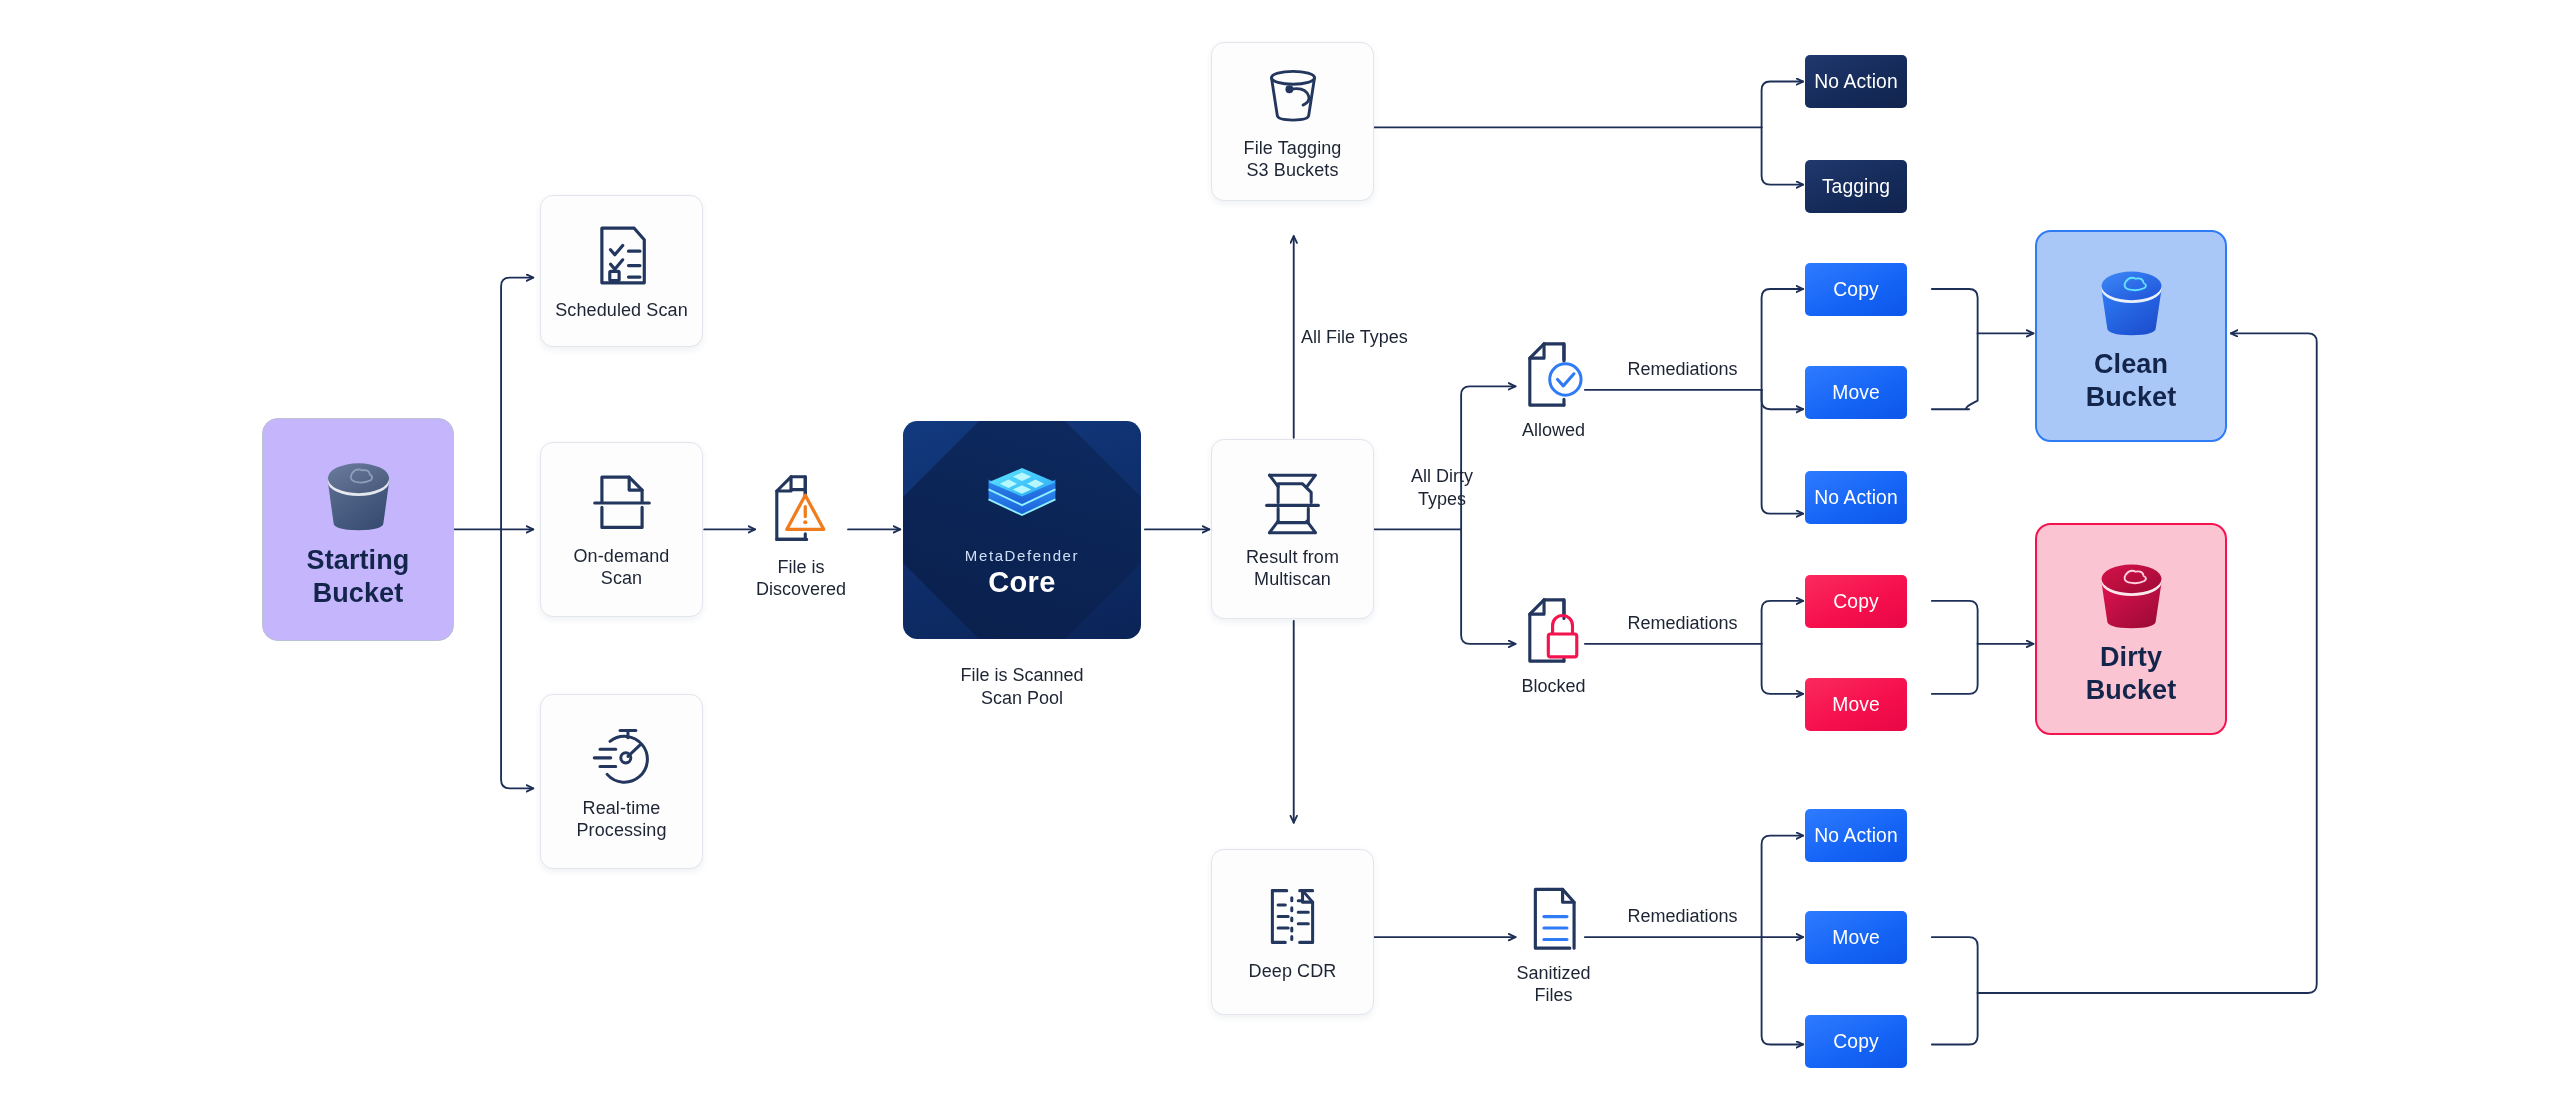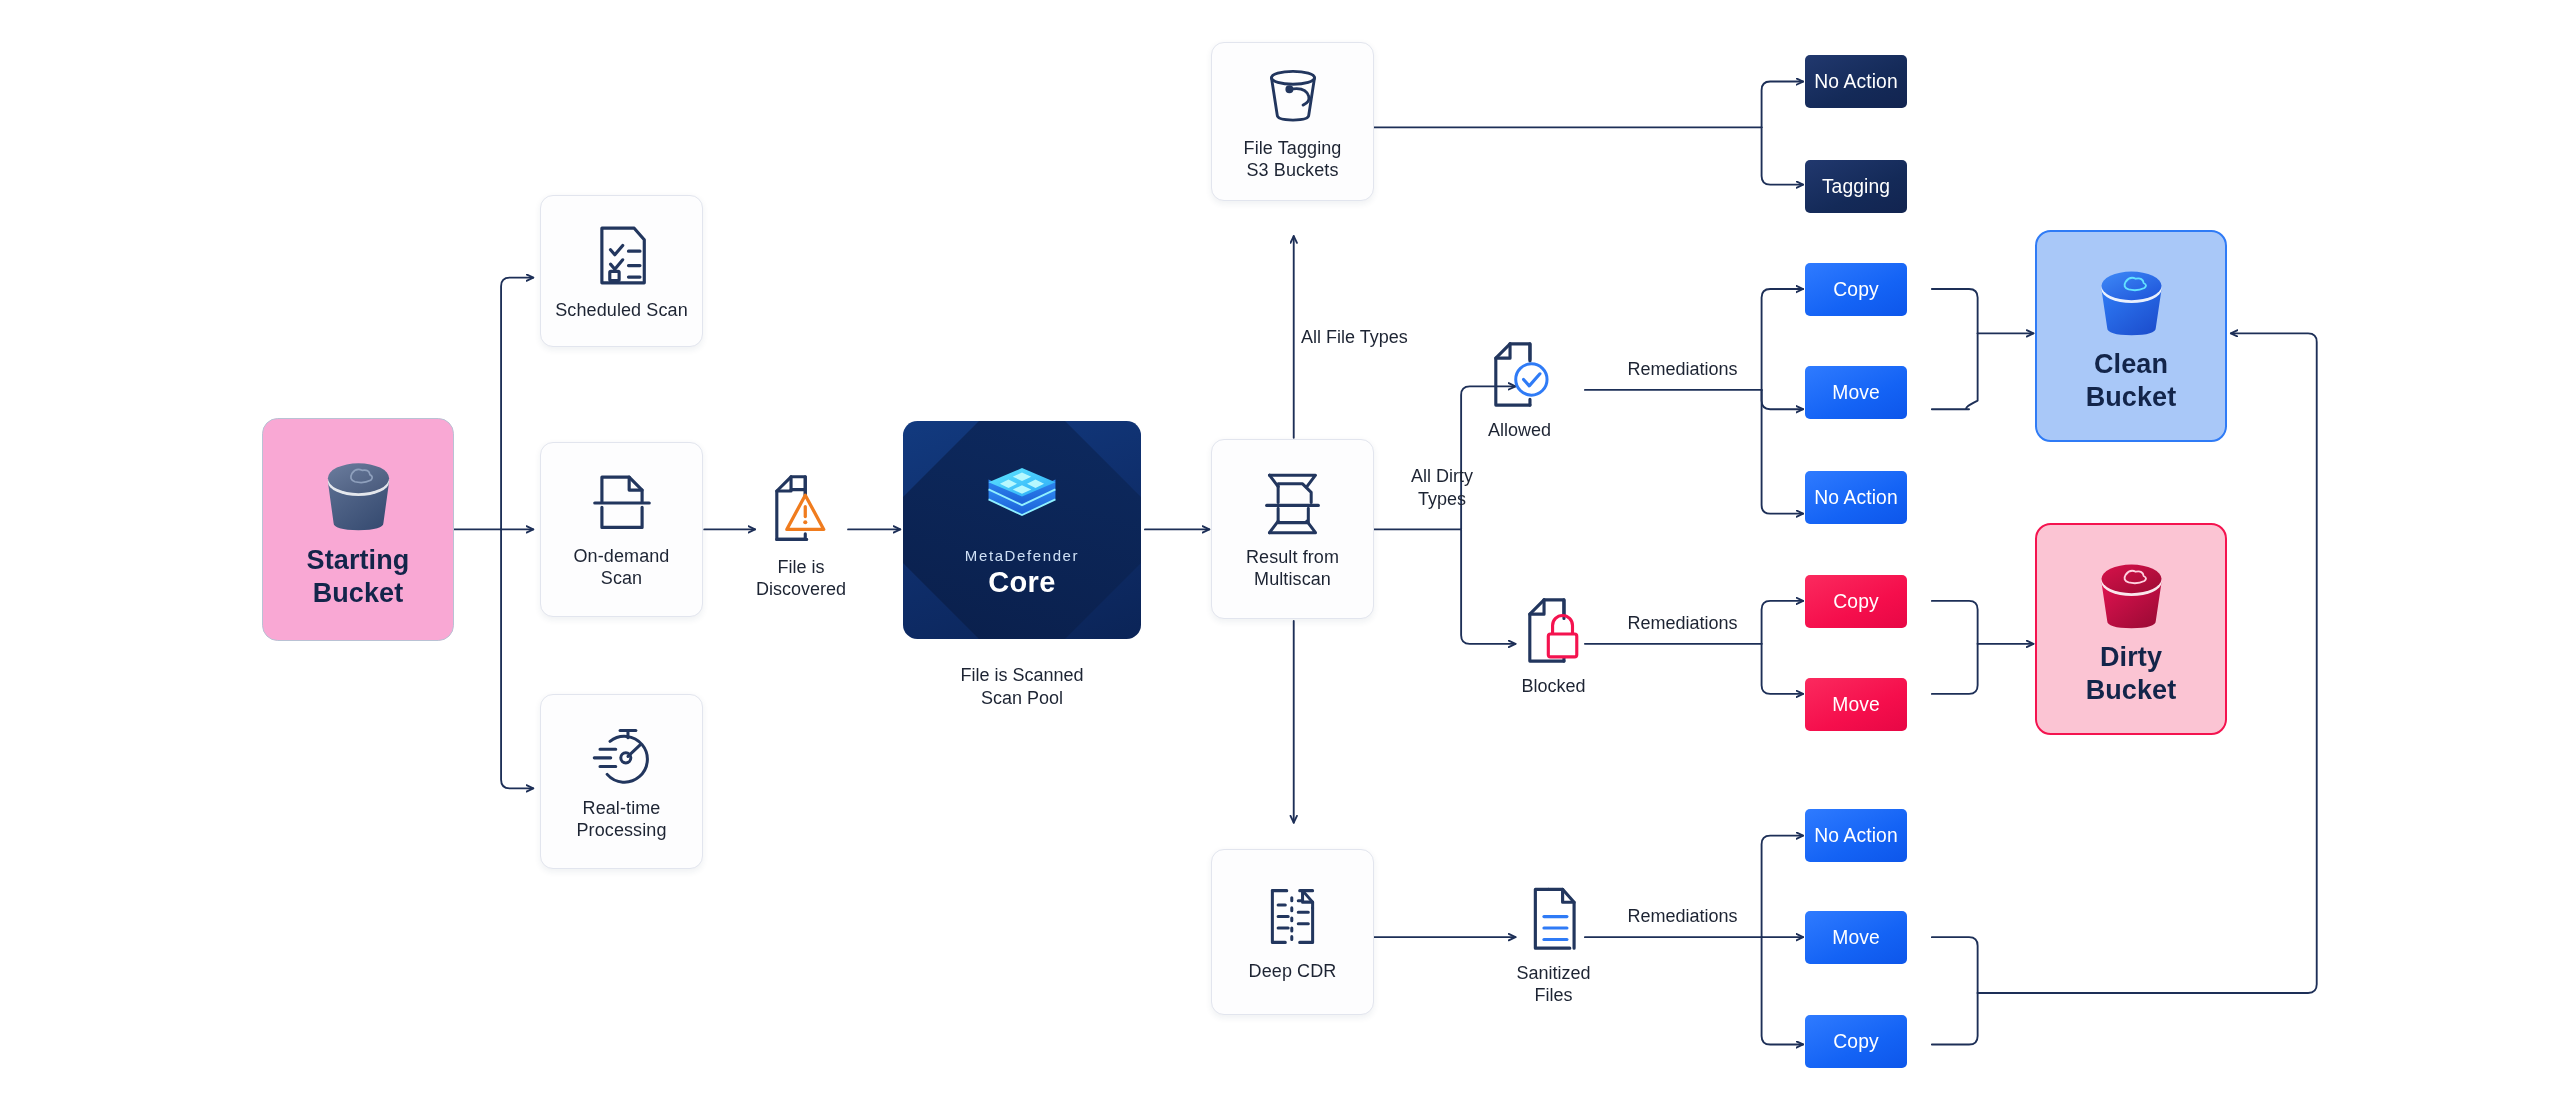--- a/index.html
+++ b/index.html
@@ -34,21 +34,21 @@
   
   .bucketcard{
     border-radius:15.7px;
     display:flex;flex-direction:column;align-items:center;justify-content:center;
     box-sizing:border-box;
   }
   .bucketcard .bname{
     margin-top:8.6px;text-align:center;font-weight:bold;
     font-size:27px;line-height:1.22;color:#13254a;letter-spacing:0.1px;
   }
-  .start-card{background:#f9a8d4;border:1.4px solid #b9c2d4;justify-content:center;}
+  .start-card{background:#c4b5fd;border:1.4px solid #b9c2d4;justify-content:center;}
   .clean-card{background:#a9c8f8;border:2.1px solid #2f7bf6;}
   .dirty-card{background:#fbc4d3;border:2.1px solid #f4134f;}
 
   
   .freenode{position:absolute;display:flex;flex-direction:column;align-items:center;}
   .freenode .cap{
     margin-top:7.2px;text-align:center;line-height:1.22;
     font-size:18px;color:#1d2433;
   }
 
@@ -304,21 +304,21 @@
         <path d="M16,90 H80 L68,74"></path>
         <path d="M16,90 L28,74"></path>
       </svg>
     </span>
     <span class="cap" style="white-space: pre-line;">Result from
 Multiscan</span>
   </div>
   <div class="elabel" style="left: 1381px; top: 465px; width: 122px; white-space: pre-line;">All Dirty
 Types</div>
 
-  <div class="freenode" style="left:1480px;top:338px;width:79px;">
+  <div class="freenode" style="left:1514px;top:338px;width:79px;">
     <span class="glyph">
       <svg width="74" height="73" viewBox="0 0 104 102" fill="none">
         <g stroke="#22365e" stroke-width="4.4" stroke-linecap="round" stroke-linejoin="round">
           <path d="M38,8 L18,28 V94 H66"></path>
           <path d="M38,8 H66 V30"></path>
           <path d="M18,28 H38 V8"></path>
           <path d="M66,8 V32 M66,86 V94"></path>
         </g>
         <circle cx="68" cy="58" r="22" fill="#ffffff" stroke="#2f7bf6" stroke-width="4.2"></circle>
         <path d="M57,58 l8,9 l15,-17" fill="none" stroke="#2f7bf6" stroke-width="4.4" stroke-linecap="round" stroke-linejoin="round"></path>

